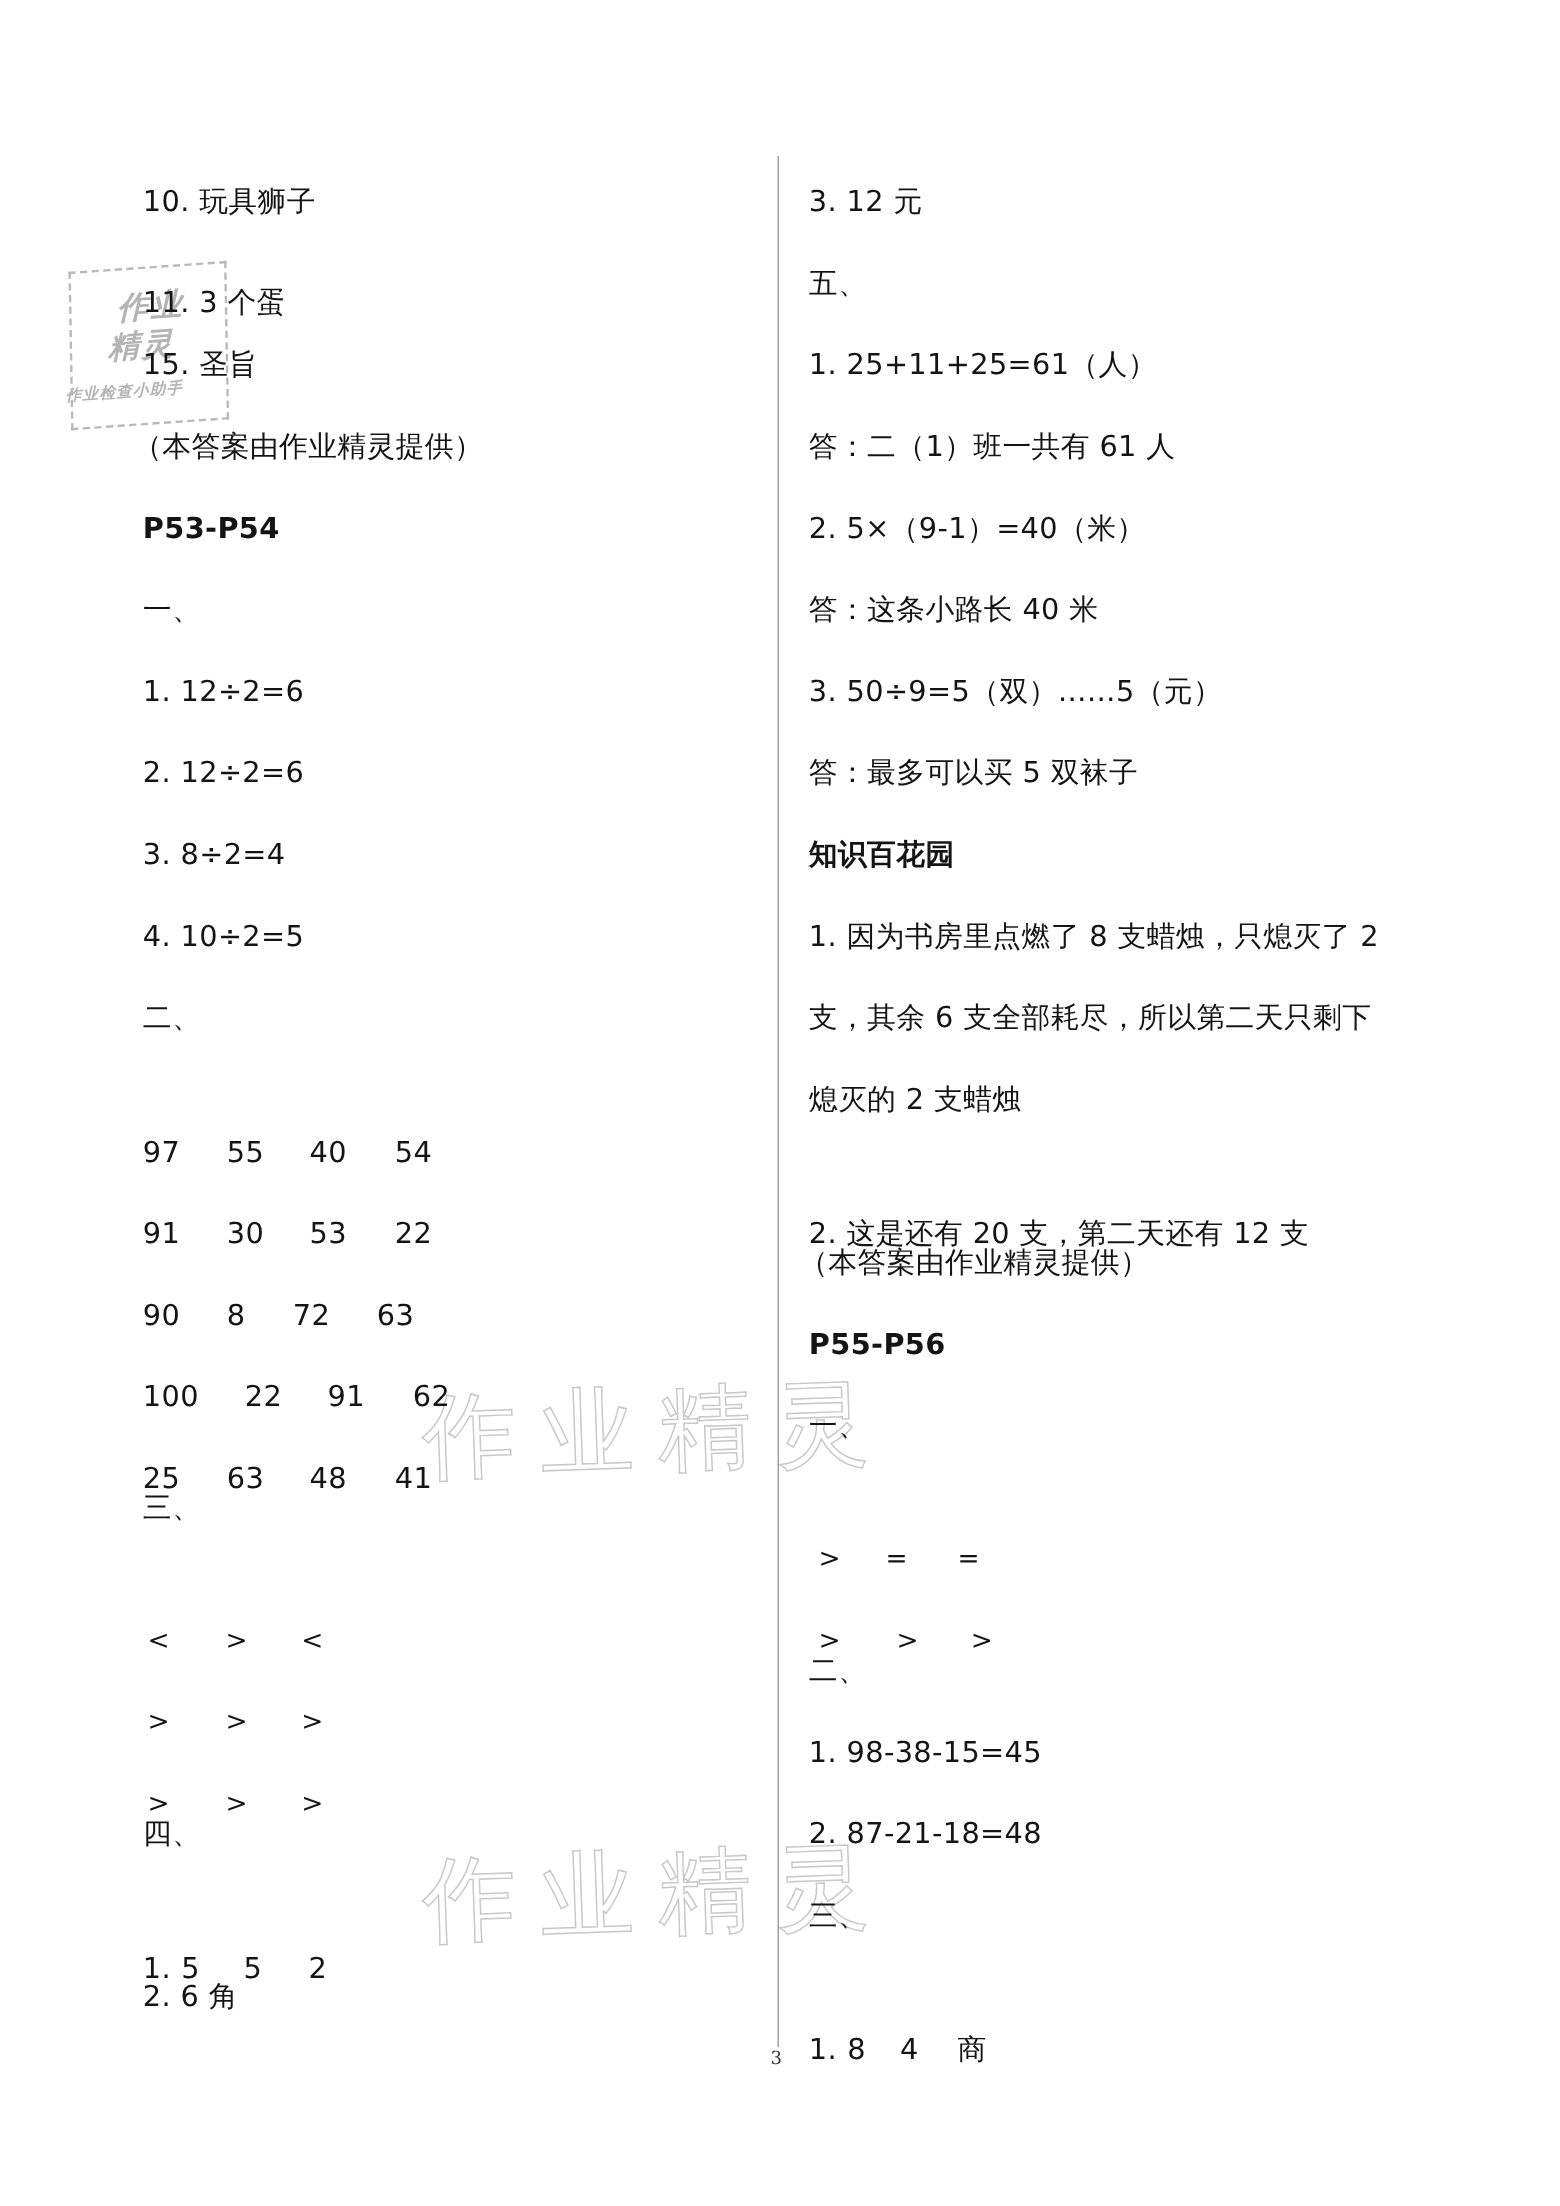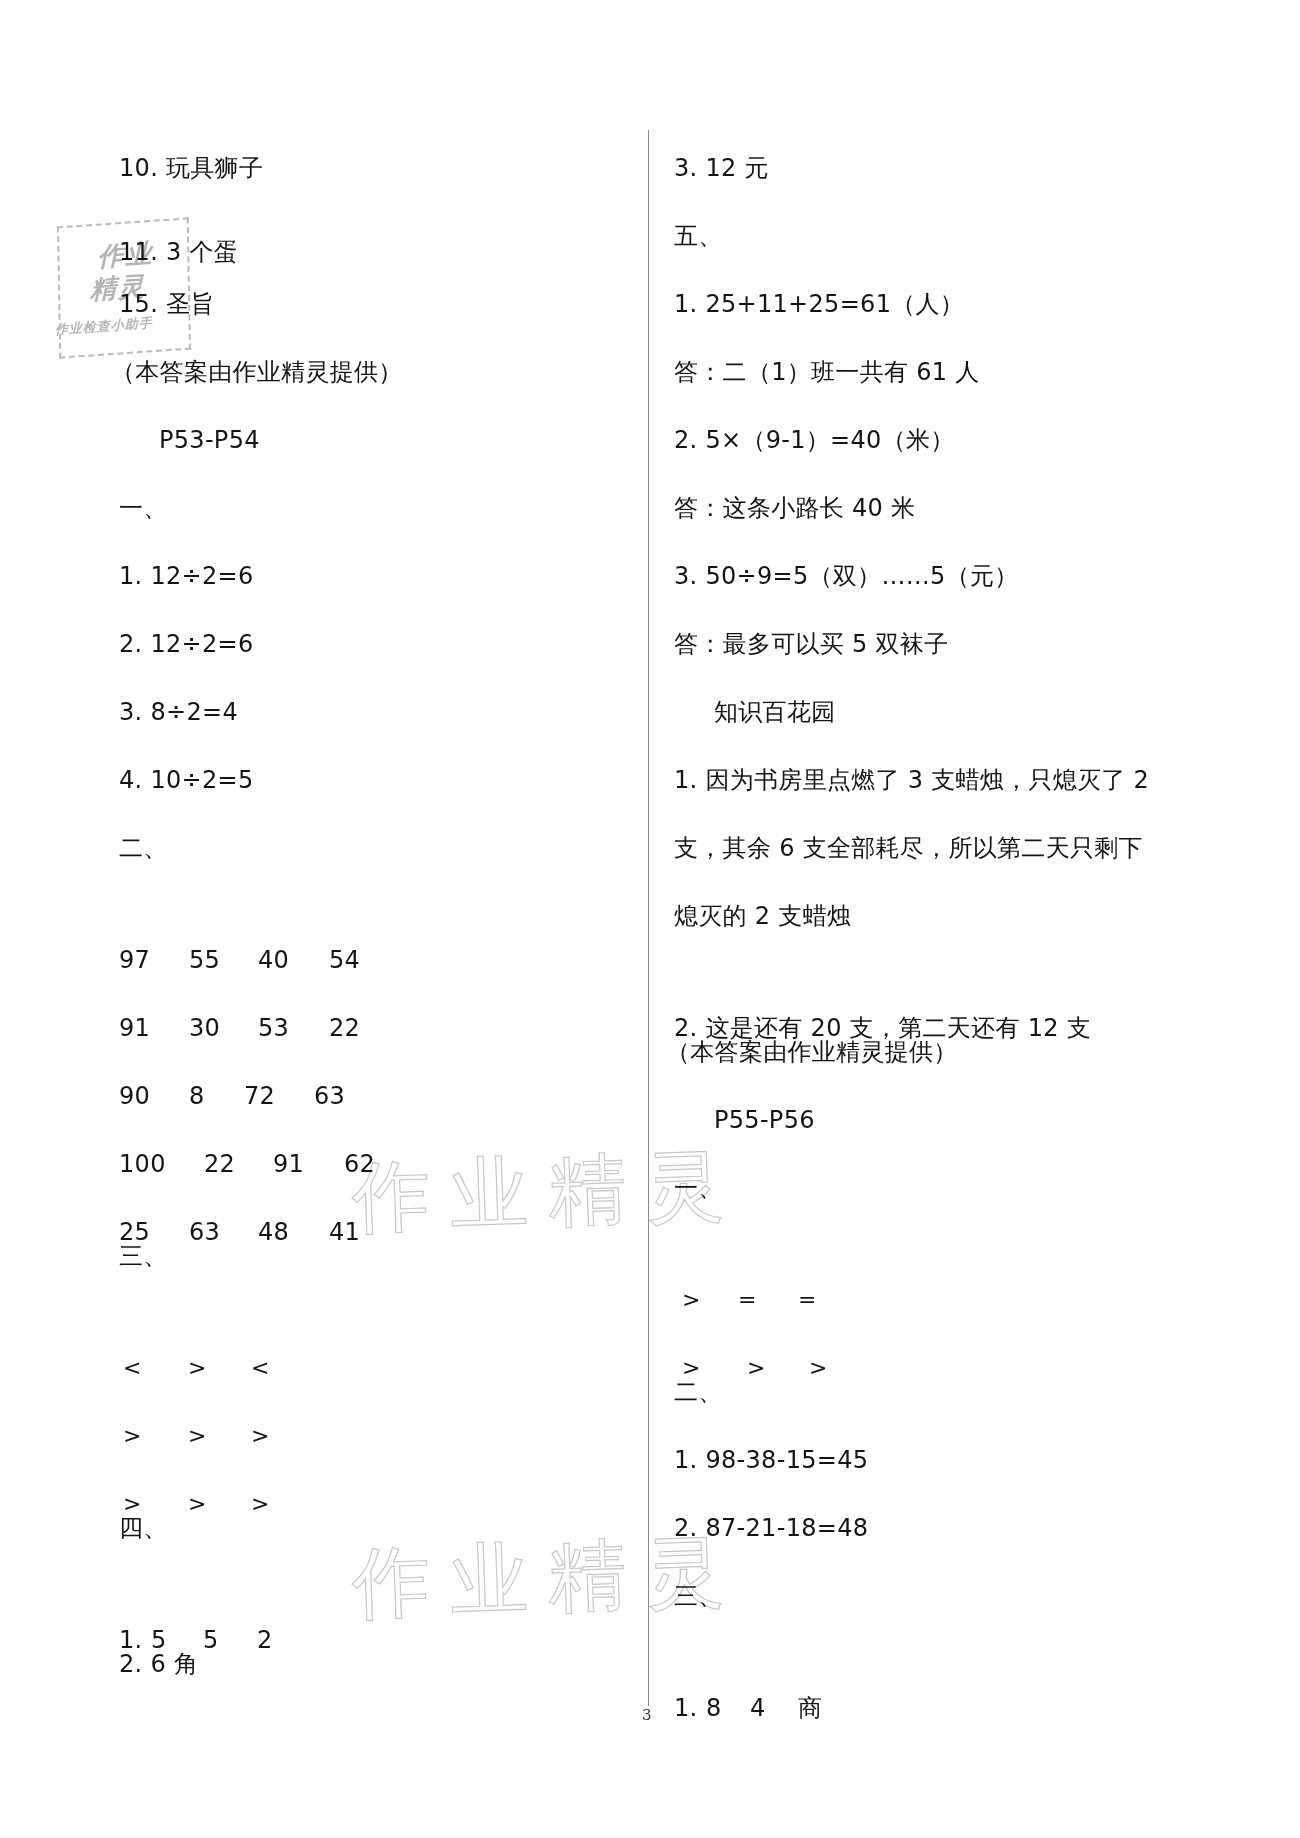--- a/index.html
+++ b/index.html
@@ -8,21 +8,21 @@
     font-family: "DejaVu Sans", "Liberation Sans", sans-serif;
     color: #141414;
   }
   .col { position: absolute; top: 0; }
   .col-left { left: 119px; width: 520px; }
   .col-right { left: 674px; width: 600px; }
   .line {
     position: absolute; left: 0; height: 40px; line-height: 40px;
     font-size: 24px; white-space: nowrap; letter-spacing: 0.3px;
   }
-  .bold { font-weight: normal; margin-left: 40px; }
+  .bold { font-weight: bold; }
   .indent { left: -8px; }
   .cells { display: flex; }
   .cell { display: inline-block; margin-top: 44px; }
   .sym { font-size: 22px; }
   .divider {
     position: absolute; left: 648px; top: 130px; width: 1px; height: 1576px;
     background: #8a8a8a;
   }
   .page-number {
     position: absolute; left: 642px; top: 1706px; font-size: 15px; color: #333;
@@ -132,21 +132,21 @@
 <div class="col col-right">
   <div class="line" style="top:148px">3. 12 元</div>
   <div class="line" style="top:216px">五、</div>
   <div class="line" style="top:284px">1. 25+11+25=61（人）</div>
   <div class="line" style="top:352px">答：二（1）班一共有 61 人</div>
   <div class="line" style="top:420px">2. 5×（9-1）=40（米）</div>
   <div class="line" style="top:488px">答：这条小路长 40 米</div>
   <div class="line" style="top:556px">3. 50÷9=5（双）……5（元）</div>
   <div class="line" style="top:624px">答：最多可以买 5 双袜子</div>
   <div class="line bold" style="top:692px">知识百花园</div>
-  <div class="line" style="top:760px">1. 因为书房里点燃了 3 支蜡烛，只熄灭了 2</div>
+  <div class="line" style="top:760px">1. 因为书房里点燃了 8 支蜡烛，只熄灭了 2</div>
   <div class="line" style="top:828px">支，其余 6 支全部耗尽，所以第二天只剩下</div>
   <div class="line" style="top:896px">熄灭的 2 支蜡烛</div>
   <div class="line" style="top:1008px">2. 这是还有 20 支，第二天还有 12 支</div>
   <div class="line indent" style="top:1032px">（本答案由作业精灵提供）</div>
   <div class="line bold" style="top:1100px">P55-P56</div>
   <div class="line" style="top:1168px">一、</div>
 
   <div class="line cells sym" style="top:1236px; left:8px">
     <span class="cell" style="width:56px">&gt;</span>
     <span class="cell" style="width:60px">=</span>

